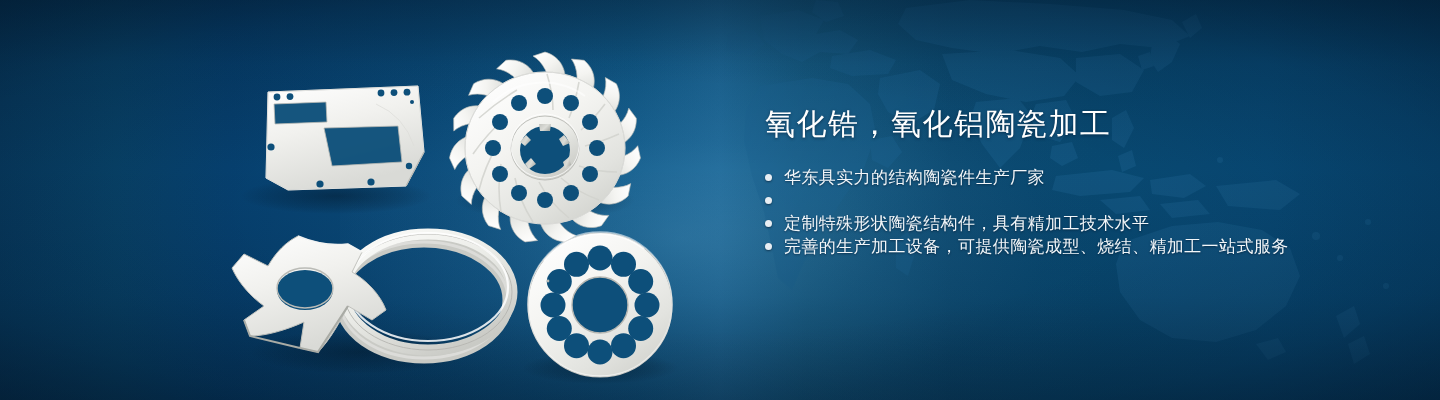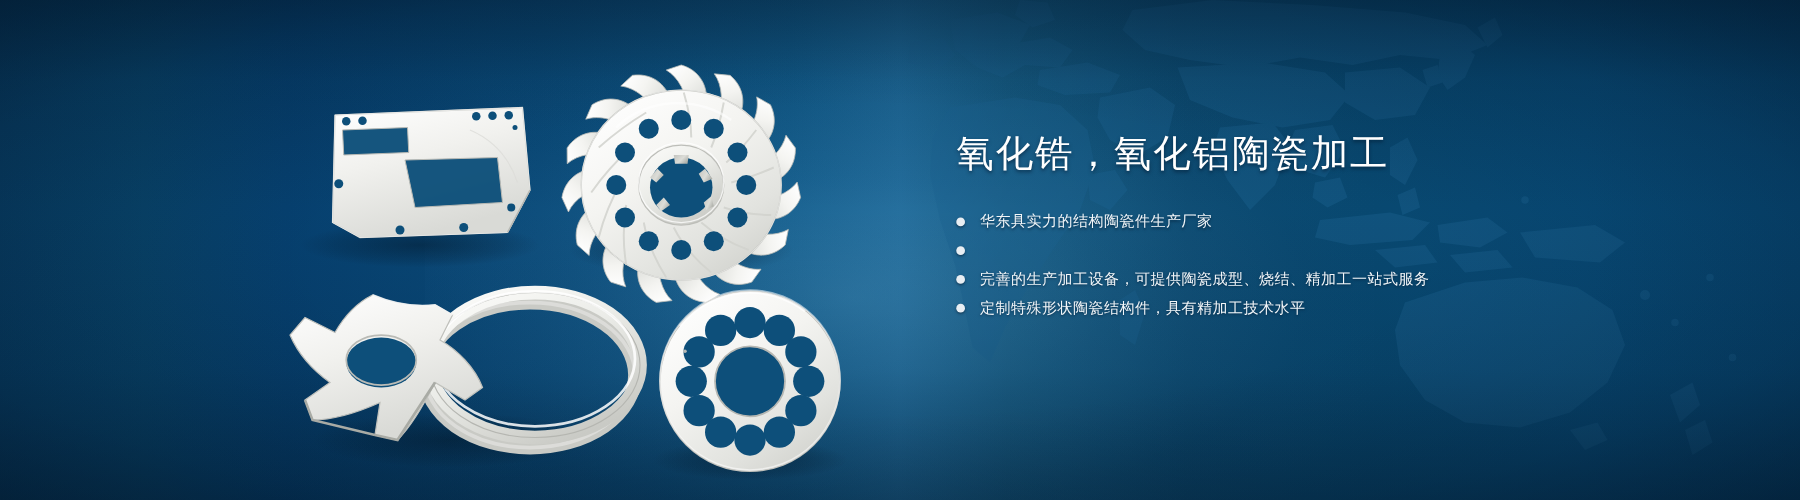--- a/index.html
+++ b/index.html
@@ -124,21 +124,21 @@
   .bullet-dot {
     flex: 0 0 auto;
     width: 7px;
     height: 7px;
     border-radius: 50%;
     background: #e8eef3;
     margin-right: 12px;
     box-shadow: 0 1px 2px rgba(0,14,30,0.5);
   }
   .bullet-text {
-    font-size: 12px;
+    font-size: 17px;
     line-height: 23px;
     color: #f2f6f9;
     letter-spacing: 0.4px;
     text-shadow: 0 1px 2px rgba(0,18,38,0.55);
     white-space: nowrap;
   }
 </style>
 </head>
 <body>
 
@@ -439,22 +439,22 @@
     <ul class="bullets">
       <li class="bullet-item">
         <span class="bullet-dot"></span>
         <span class="bullet-text">华东具实力的结构陶瓷件生产厂家</span>
       </li>
       <li class="bullet-item">
         <span class="bullet-dot"></span>
       </li>
       <li class="bullet-item">
         <span class="bullet-dot"></span>
-        <span class="bullet-text">完善的生产加工设备，可提供陶瓷成型、烧结、精加工一站式服务</span>
+        <span class="bullet-text">定制特殊形状陶瓷结构件，具有精加工技术水平</span>
       </li>
       <li class="bullet-item">
         <span class="bullet-dot"></span>
-        <span class="bullet-text">定制特殊形状陶瓷结构件，具有精加工技术水平</span>
+        <span class="bullet-text">完善的生产加工设备，可提供陶瓷成型、烧结、精加工一站式服务</span>
       </li>
     </ul>
   </div>
 
 </div>
 
 </body></html>

